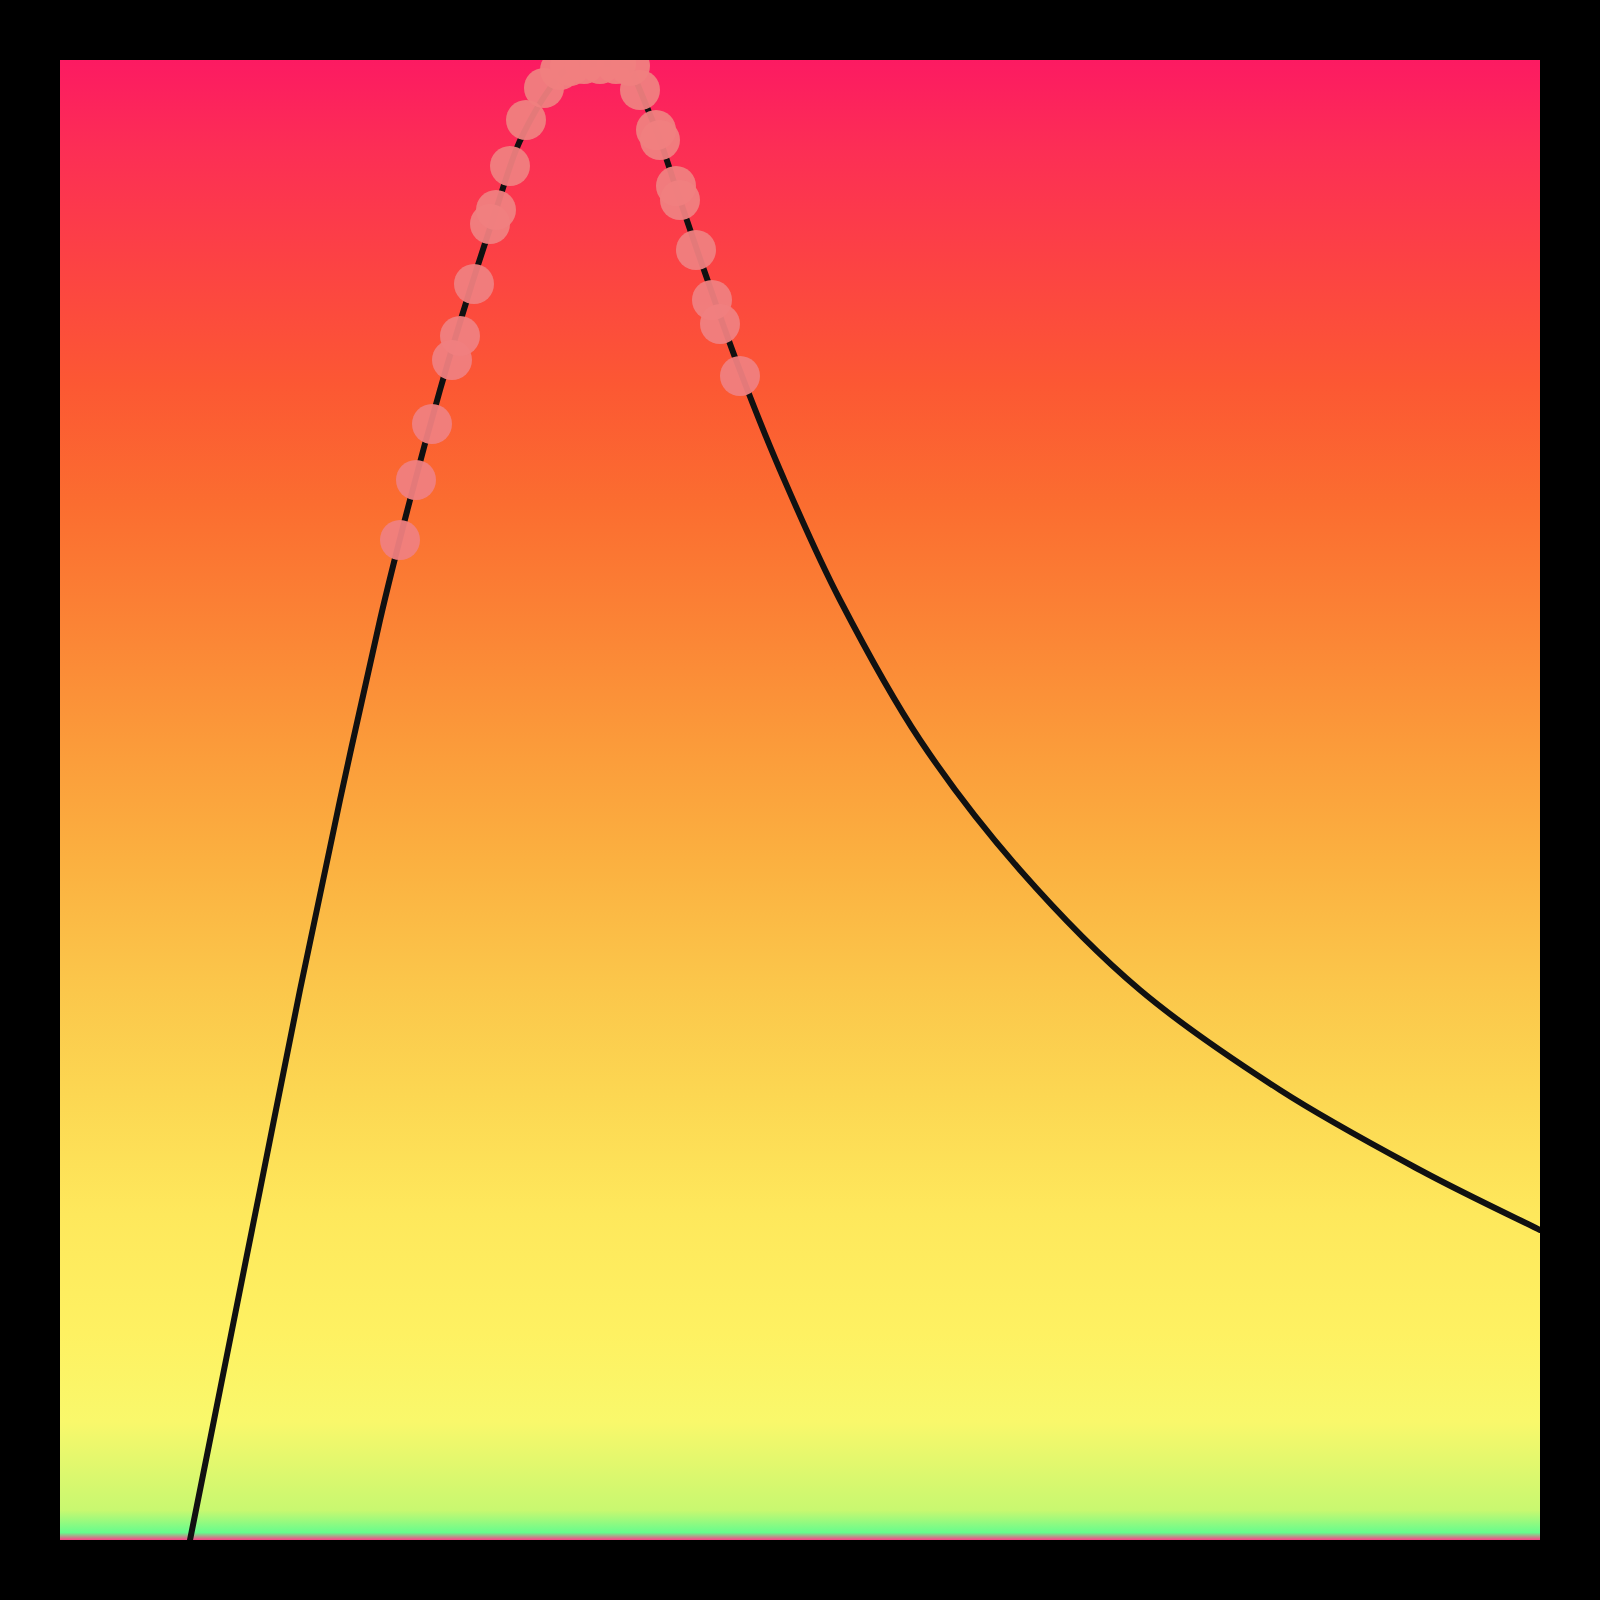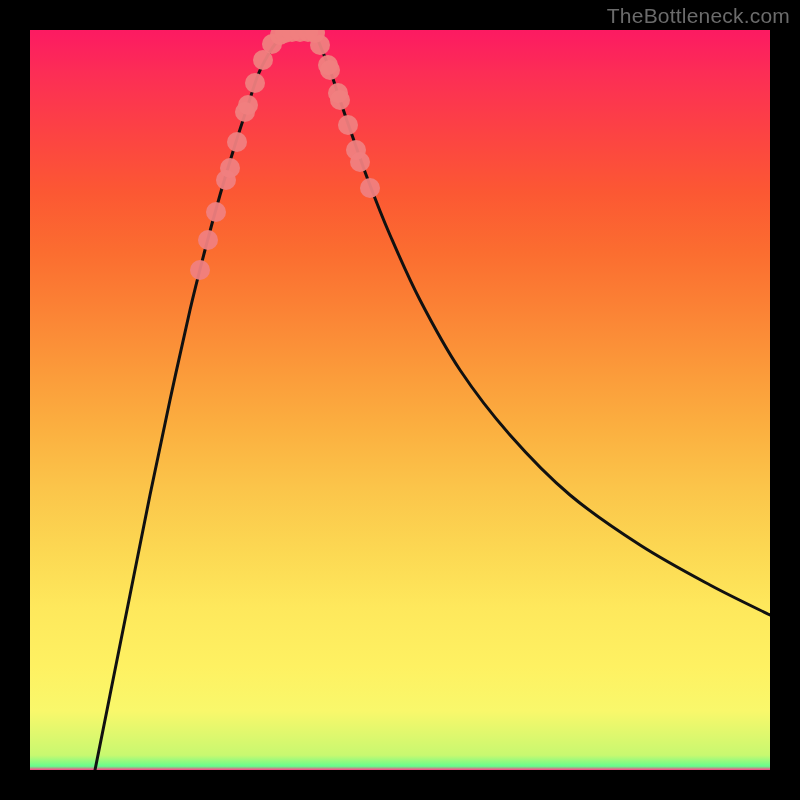--- a/index.html
+++ b/index.html
@@ -58,21 +58,20 @@
     top: 0;
     width: 740px;
     height: 740px;
     z-index: 5;
   }
 </style>
 </head>
 <body>
 
 <div class="outer">
-  <div class="attribution">TheBottleneck.com</div>
   <div class="plot">
     <svg class="curve" viewBox="0 0 740 740" preserveAspectRatio="none">
       <g id="curve-group">
           <path d="M 65 740 C 67.5 727.5, 74.2 694.2, 80 665 C 85.8 635.8, 93.3 598.3, 100 565 C 106.7 531.7, 113.3 497.5, 120 465 C 126.7 432.5, 133.3 400.8, 140 370 C 146.7 339.2, 154.2 305.0, 160 280 C 165.8 255.0, 170.0 239.2, 175 220 C 180.0 200.8, 185.0 182.5, 190 165 C 195.0 147.5, 200.3 130.0, 205 115 C 209.7 100.0, 214.2 86.7, 218 75 C 221.8 63.3, 224.7 53.3, 228 45 C 231.3 36.7, 234.7 30.8, 238 25 C 241.3 19.2, 245.2 13.7, 248 10 C 250.8 6.3, 253.8 4.2, 255 3" fill="none" stroke="#111111" stroke-width="3" stroke-linecap="round"></path>
           <path d="M 285 3 C 286.2 5.8, 289.5 13.8, 292 20 C 294.5 26.2, 297.0 31.7, 300 40 C 303.0 48.3, 306.3 59.2, 310 70 C 313.7 80.8, 317.3 91.7, 322 105 C 326.7 118.3, 331.7 133.3, 338 150 C 344.3 166.7, 351.3 185.0, 360 205 C 368.7 225.0, 378.3 247.5, 390 270 C 401.7 292.5, 415.0 317.5, 430 340 C 445.0 362.5, 461.7 384.2, 480 405 C 498.3 425.8, 518.3 446.7, 540 465 C 561.7 483.3, 586.7 500.0, 610 515 C 633.3 530.0, 658.3 543.3, 680 555 C 701.7 566.7, 730.0 580.0, 740 585" fill="none" stroke="#111111" stroke-width="3" stroke-linecap="round"></path>
           <path d="M 255 3 C 255.8 2.8, 257.5 2.2, 260 2 C 262.5 1.8, 266.7 2.0, 270 2 C 273.3 2.0, 277.5 1.8, 280 2 C 282.5 2.2, 284.2 2.8, 285 3" fill="none" stroke="#111111" stroke-width="3" stroke-linecap="round"></path>
         </g>
       <g id="marker-group">
           <circle cx="170" cy="240" r="10" fill="#f08080" fill-opacity="0.95"></circle>
           <circle cx="178" cy="210" r="10" fill="#f08080" fill-opacity="0.95"></circle>

